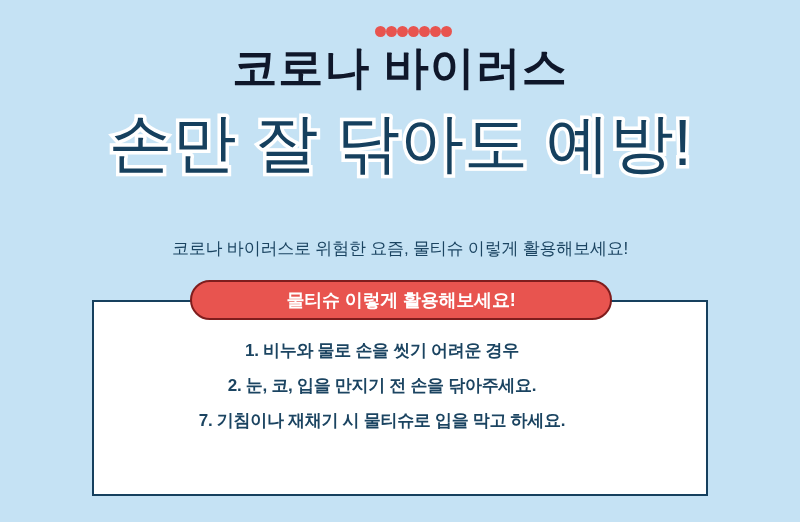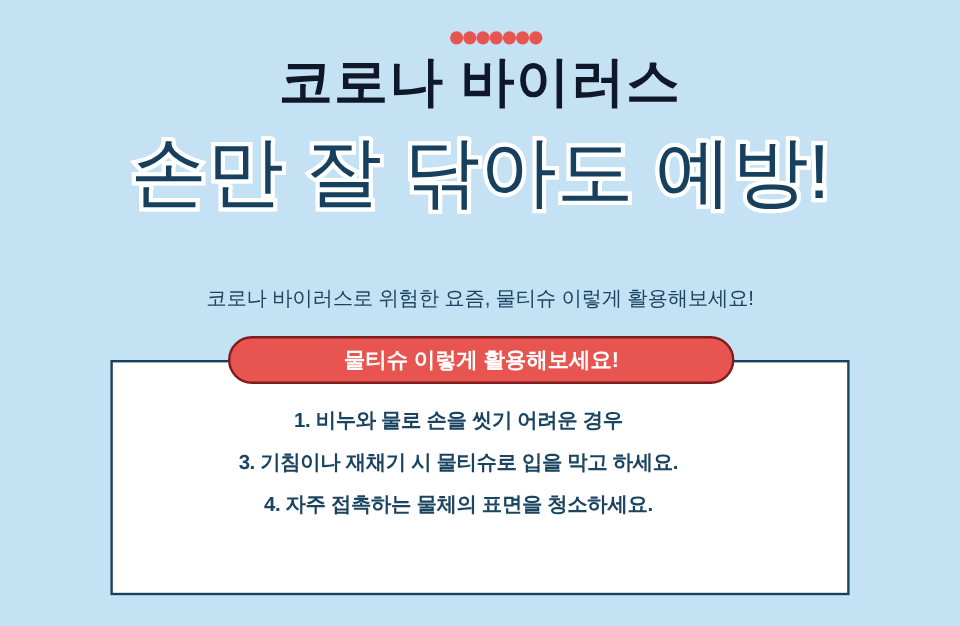--- a/index.html
+++ b/index.html
@@ -159,17 +159,17 @@
   <div class="headline">손만 잘 닦아도 예방!</div>
 
   <div class="subtitle">코로나 바이러스로 위험한 요즘, 물티슈 이렇게 활용해보세요!</div>
 
   <div class="content-box"></div>
 
   <div class="pill-banner">물티슈 이렇게 활용해보세요!</div>
 
   <ul class="tips">
     <li>1. 비누와 물로 손을 씻기 어려운 경우</li>
-    <li>3. 기침이나 재채기 시 물티슈로 입을 막고 하세요.</li>
-    <li>4. 자주 접촉하는 물체의 표면을 청소하세요.</li>
+    <li>2. 눈, 코, 입을 만지기 전 손을 닦아주세요.</li>
+    <li>7. 기침이나 재채기 시 물티슈로 입을 막고 하세요.</li>
   </ul>
 
 </div>
 
 </body></html>

